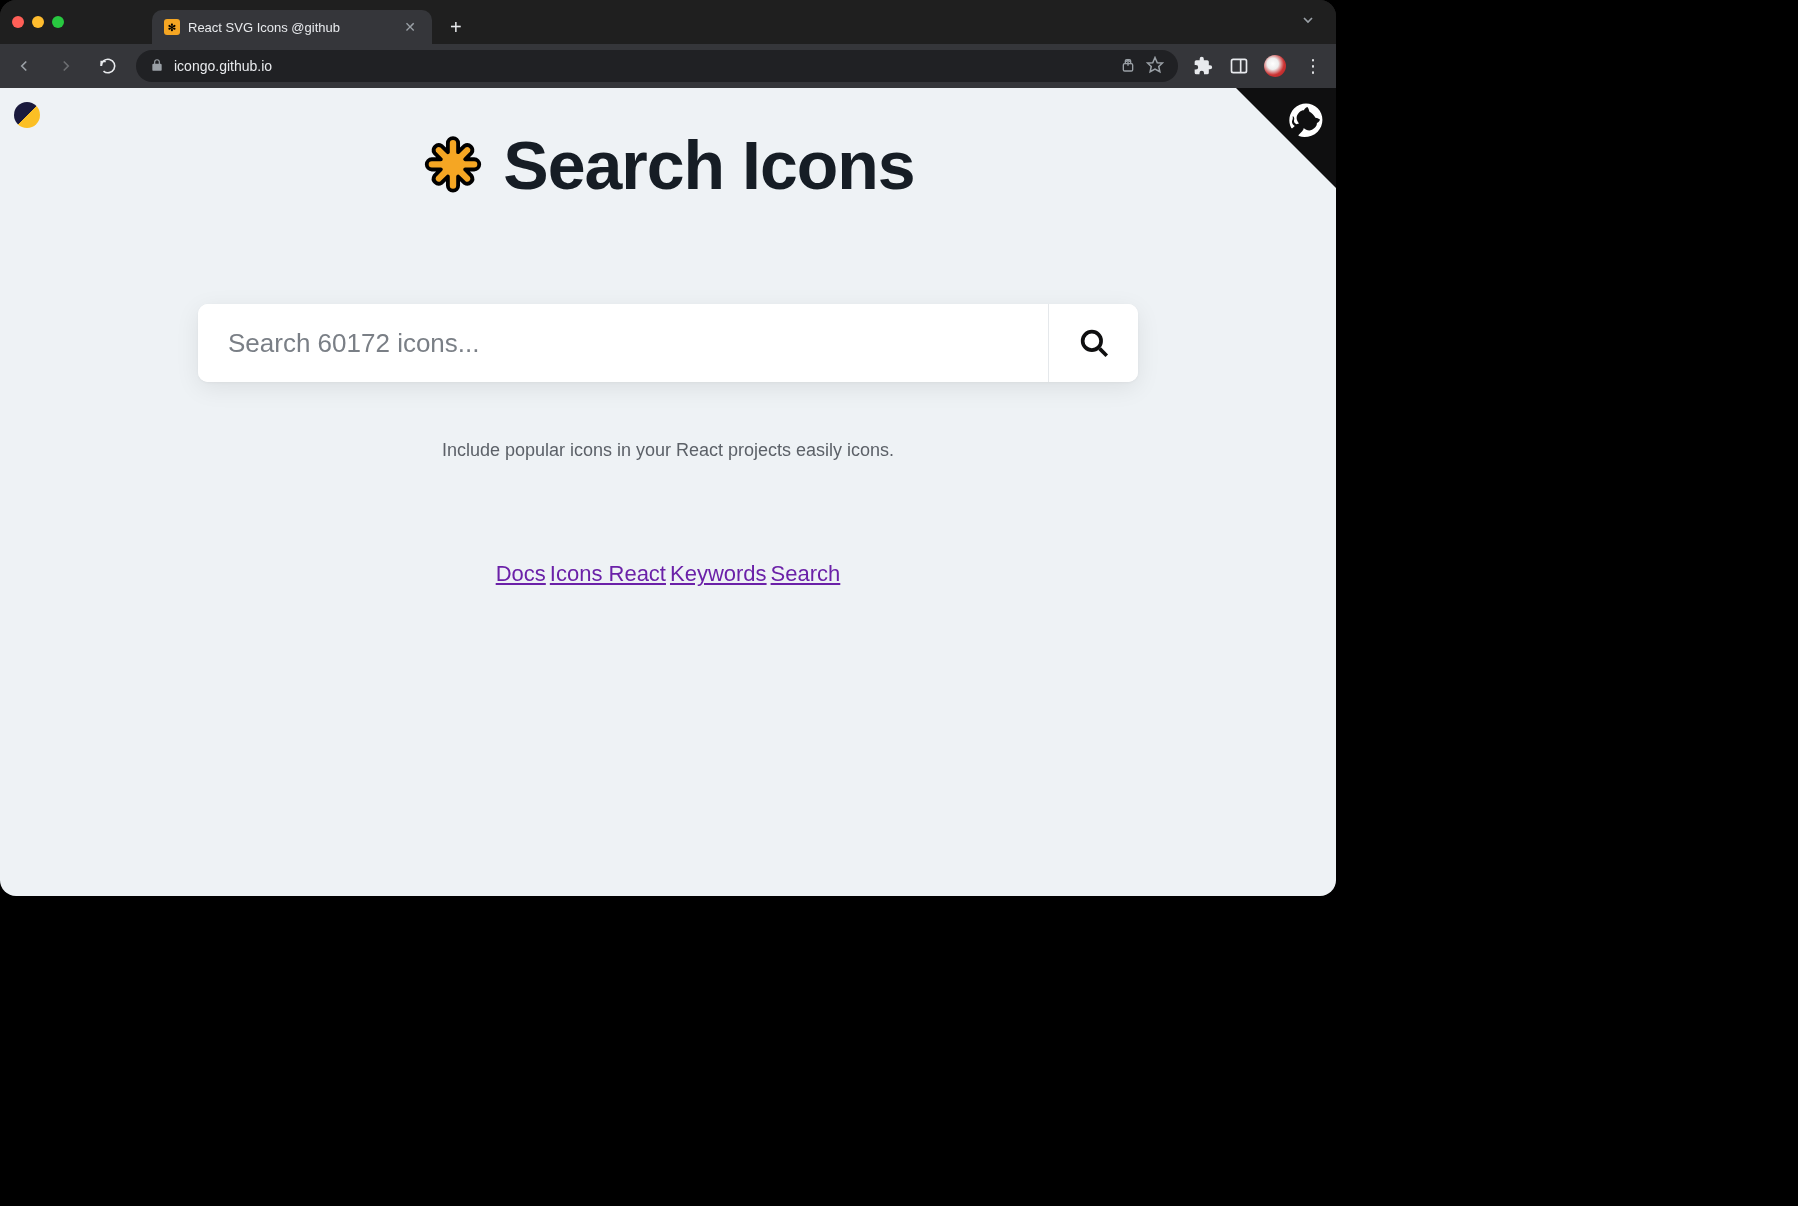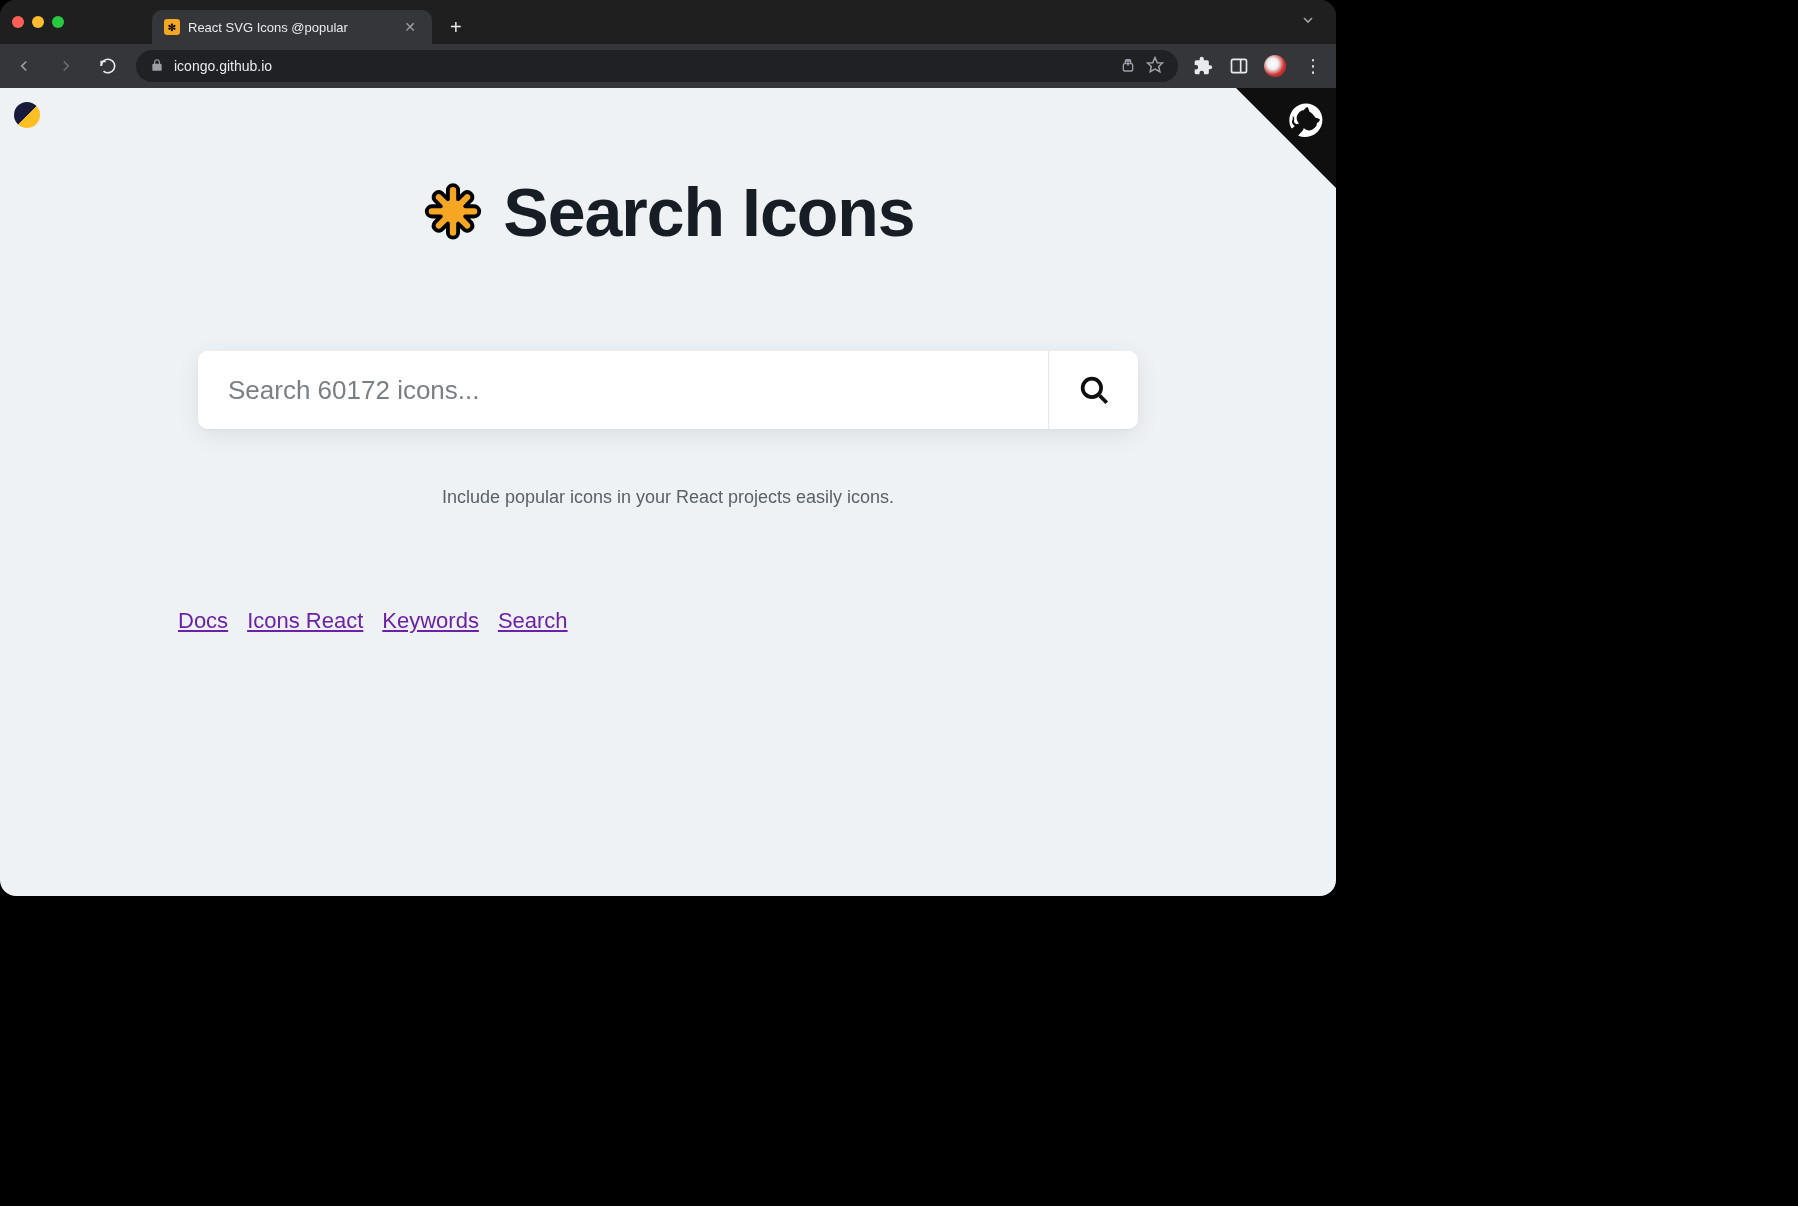--- a/index.html
+++ b/index.html
@@ -144,21 +144,21 @@
     .github-corner svg {
       position: absolute;
       top: 14px; right: -88px;
       width: 36px; height: 36px;
       fill: #fff;
       transform: rotate(45deg);
     }
     .main {
       max-width: 980px;
       margin: 0 auto;
-      padding-top: 85px;
+      padding-top: 38px;
       text-align: center;
     }
     .hero {
       display: flex;
       align-items: center;
       justify-content: center;
       gap: 18px;
       margin-bottom: 100px;
     }
     .hero-icon {
@@ -200,42 +200,43 @@
     }
     .search-btn svg { width: 34px; height: 34px; }
     .tagline {
       margin-top: 58px;
       font-size: 18px;
       color: #5c6168;
     }
     .links {
       margin-top: 100px;
       display: flex;
-      gap: 19px;
+      justify-content: center;
+      gap: 4px;
       font-size: 22px;
     }
     .links a {
       color: #6b21a8;
       text-decoration: underline;
       cursor: pointer;
     }
   </style>
 </head>
 <body>
 
 <div class="browser-chrome">
   <div class="titlebar">
     <div class="traffic-lights">
       <div class="traffic-light tl-red"></div>
       <div class="traffic-light tl-yellow"></div>
       <div class="traffic-light tl-green"></div>
     </div>
     <div class="tab">
       <div class="tab-favicon">✻</div>
-      <span class="tab-title">React SVG Icons @popular</span>
+      <span class="tab-title">React SVG Icons @github</span>
       <span class="tab-close">✕</span>
     </div>
     <div class="new-tab">+</div>
     <div class="titlebar-right">
       <svg viewBox="0 0 24 24" width="16" height="16" fill="none" stroke="#9aa0a6" stroke-width="2.5">
           <polyline points="6 9 12 15 18 9"></polyline>
         </svg>
     </div>
   </div>
   <div class="toolbar">

